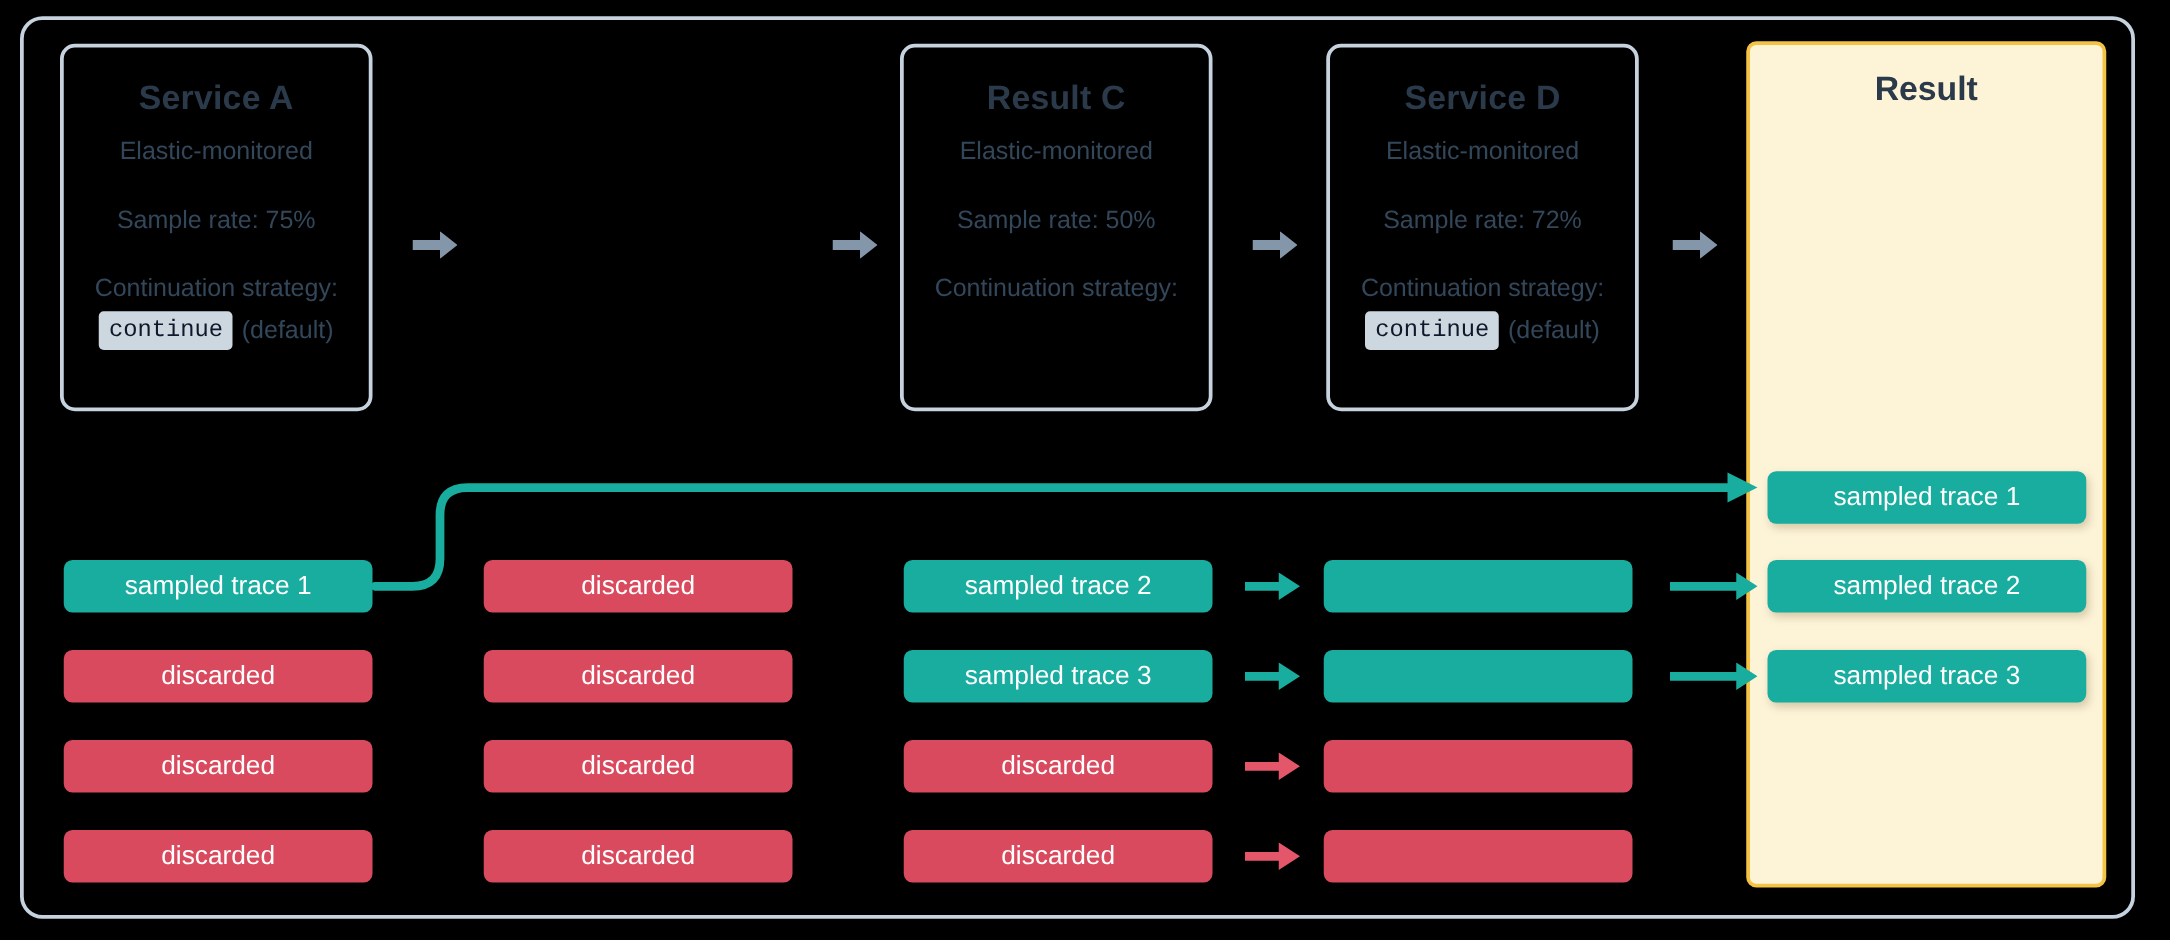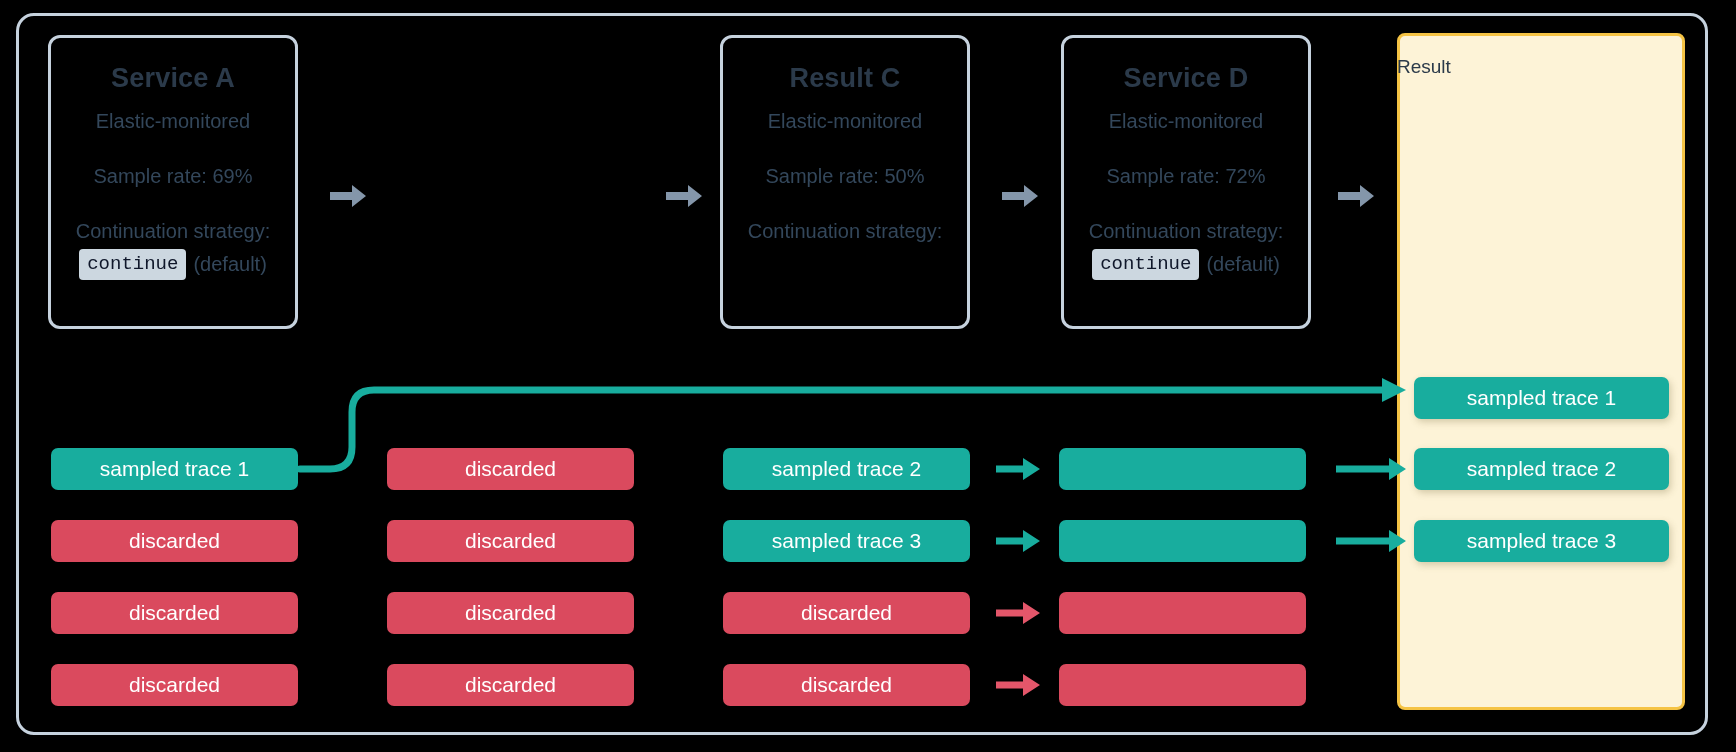--- a/index.html
+++ b/index.html
@@ -44,22 +44,22 @@
   }
   .default-note{font-size:20px;color:#33475b;}
 
   
   .result-panel{
     position:absolute;left:1397px;top:33px;width:288px;height:677px;
     background:#fdf3d7;border:3px solid #f5c344;border-radius:8px;
     box-sizing:border-box;
   }
   .result-title{
-    position:absolute;left:0;right:0;top:56px;text-align:left;
-    font-size:19px;font-weight:normal;color:#2b3a4a;
+    position:absolute;left:0;right:0;top:56px;text-align:center;
+    font-size:27px;font-weight:bold;color:#2b3a4a;
   }
 
   
   .grey-arrow{position:absolute;top:185px;width:36px;height:22px;}
 
   
   .pill{
     position:absolute;height:42px;border-radius:7px;box-sizing:border-box;
     display:flex;align-items:center;justify-content:center;
     font-size:21px;color:#fff;
@@ -77,21 +77,21 @@
 </head>
 <body>
 
 <div id="stage">
 
   <div class="outer-frame"></div>
 
   <div class="svc-card" style="left:48px;">
     <div class="svc-title">Service A</div>
     <div class="svc-line">Elastic-monitored</div>
-    <div class="svc-line">Sample rate: 69%</div>
+    <div class="svc-line">Sample rate: 75%</div>
     <div class="svc-line strategy">
       <span>Continuation strategy:</span>
     </div>
     <div class="code-row">
       <code>continue</code>
       <span class="default-note">(default)</span>
     </div>
   </div>
 
 

